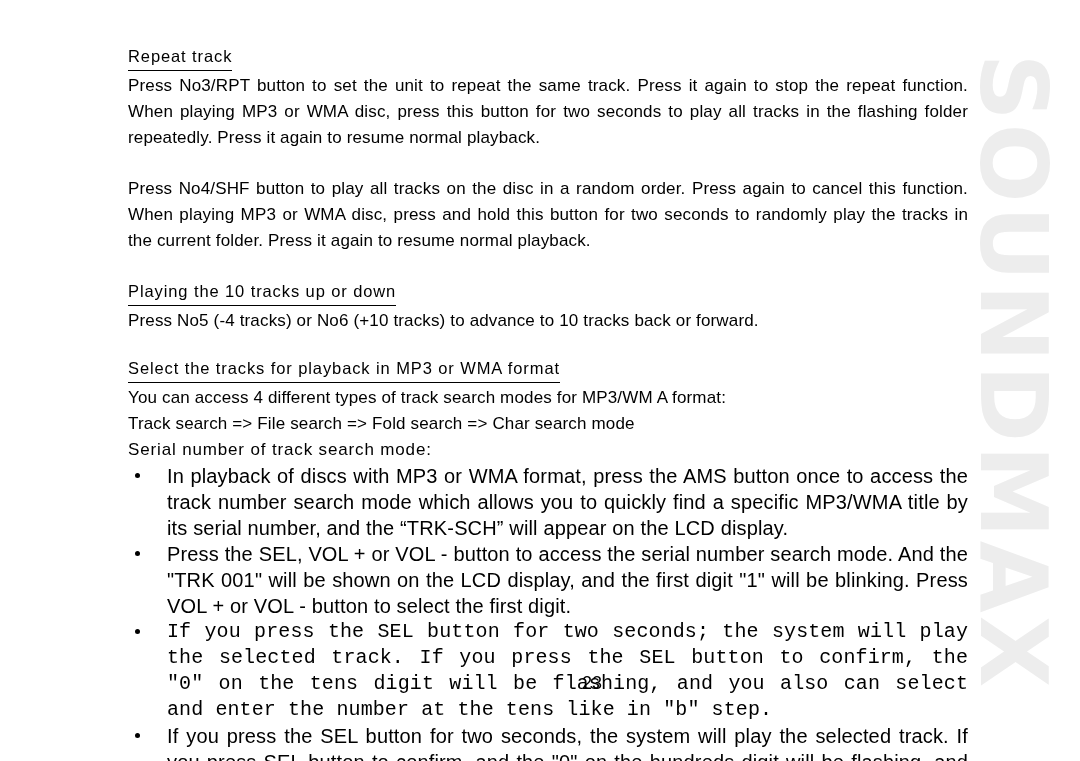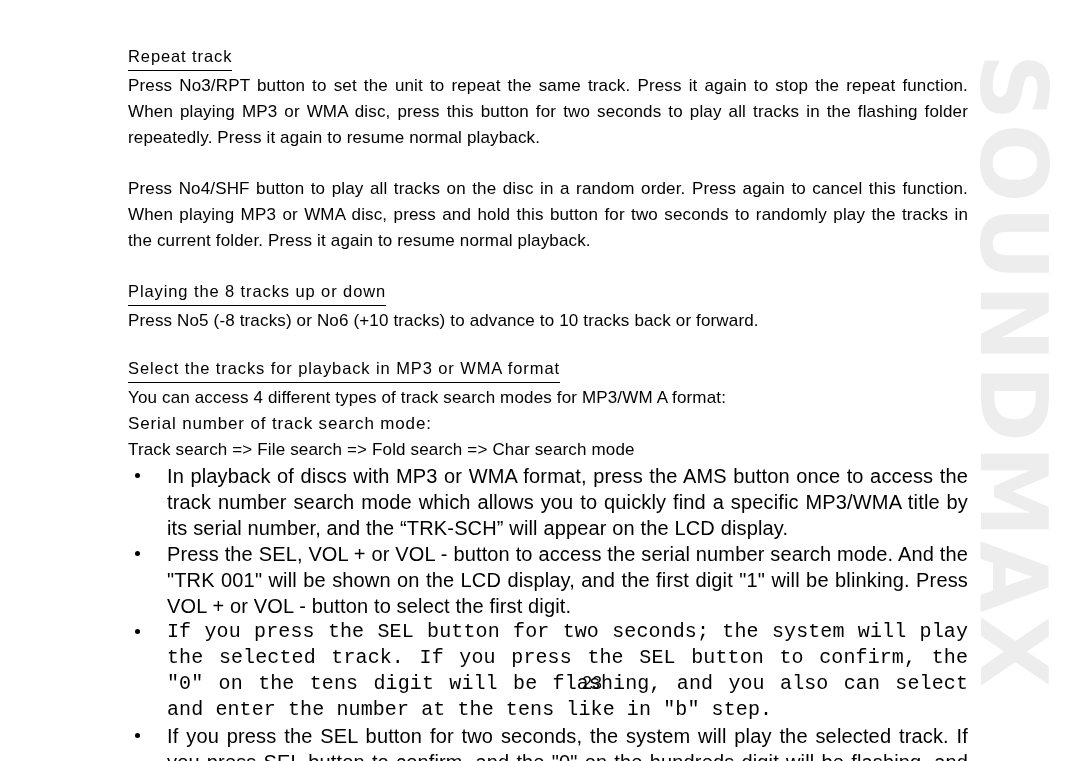--- a/index.html
+++ b/index.html
@@ -155,31 +155,31 @@
 
     <div class="gap-lg"></div>
 
     <div class="section">
       <p class="para last-line-left">Press No4/SHF button to play all tracks on the disc in a random order. Press again to cancel this function. When playing MP3 or WMA disc, press and hold this button for two seconds to randomly play the tracks in the current folder. Press it again to resume normal playback.</p>
     </div>
 
     <div class="gap-lg"></div>
 
     <div class="section">
-      <div class="heading">Playing the 8 tracks up or down</div>
-      <p class="plain-line">Press No5 (-8 tracks) or No6 (+10 tracks) to advance to 10 tracks back or forward.</p>
+      <div class="heading">Playing the 10 tracks up or down</div>
+      <p class="plain-line">Press No5 (-4 tracks) or No6 (+10 tracks) to advance to 10 tracks back or forward.</p>
     </div>
 
     <div class="gap-md"></div>
 
     <div class="section">
       <div class="heading">Select the tracks for playback in MP3 or WMA format</div>
       <p class="plain-line">You can access 4 different types of track search modes for MP3/WM A format:</p>
+      <p class="plain-line">Track search =&gt; File search =&gt; Fold search =&gt; Char search mode</p>
       <p class="plain-line spaced">Serial number of track search mode:</p>
-      <p class="plain-line">Track search =&gt; File search =&gt; Fold search =&gt; Char search mode</p>
 
       <ul class="bullets">
         <li>
           <span class="bullet-dot"></span>
           <p class="li-para">In playback of discs with MP3 or WMA format, press the AMS button once to access the track number search mode which allows you to quickly find a specific MP3/WMA title by its serial number, and the “TRK-SCH” will appear on the LCD display.</p>
         </li>
         <li>
           <span class="bullet-dot"></span>
           <p class="li-para">Press the SEL, VOL + or VOL - button to access the serial number search mode. And the "TRK 001" will be shown on the LCD display, and the first digit "1" will be blinking. Press VOL + or VOL - button to select the first digit.</p>
         </li>

